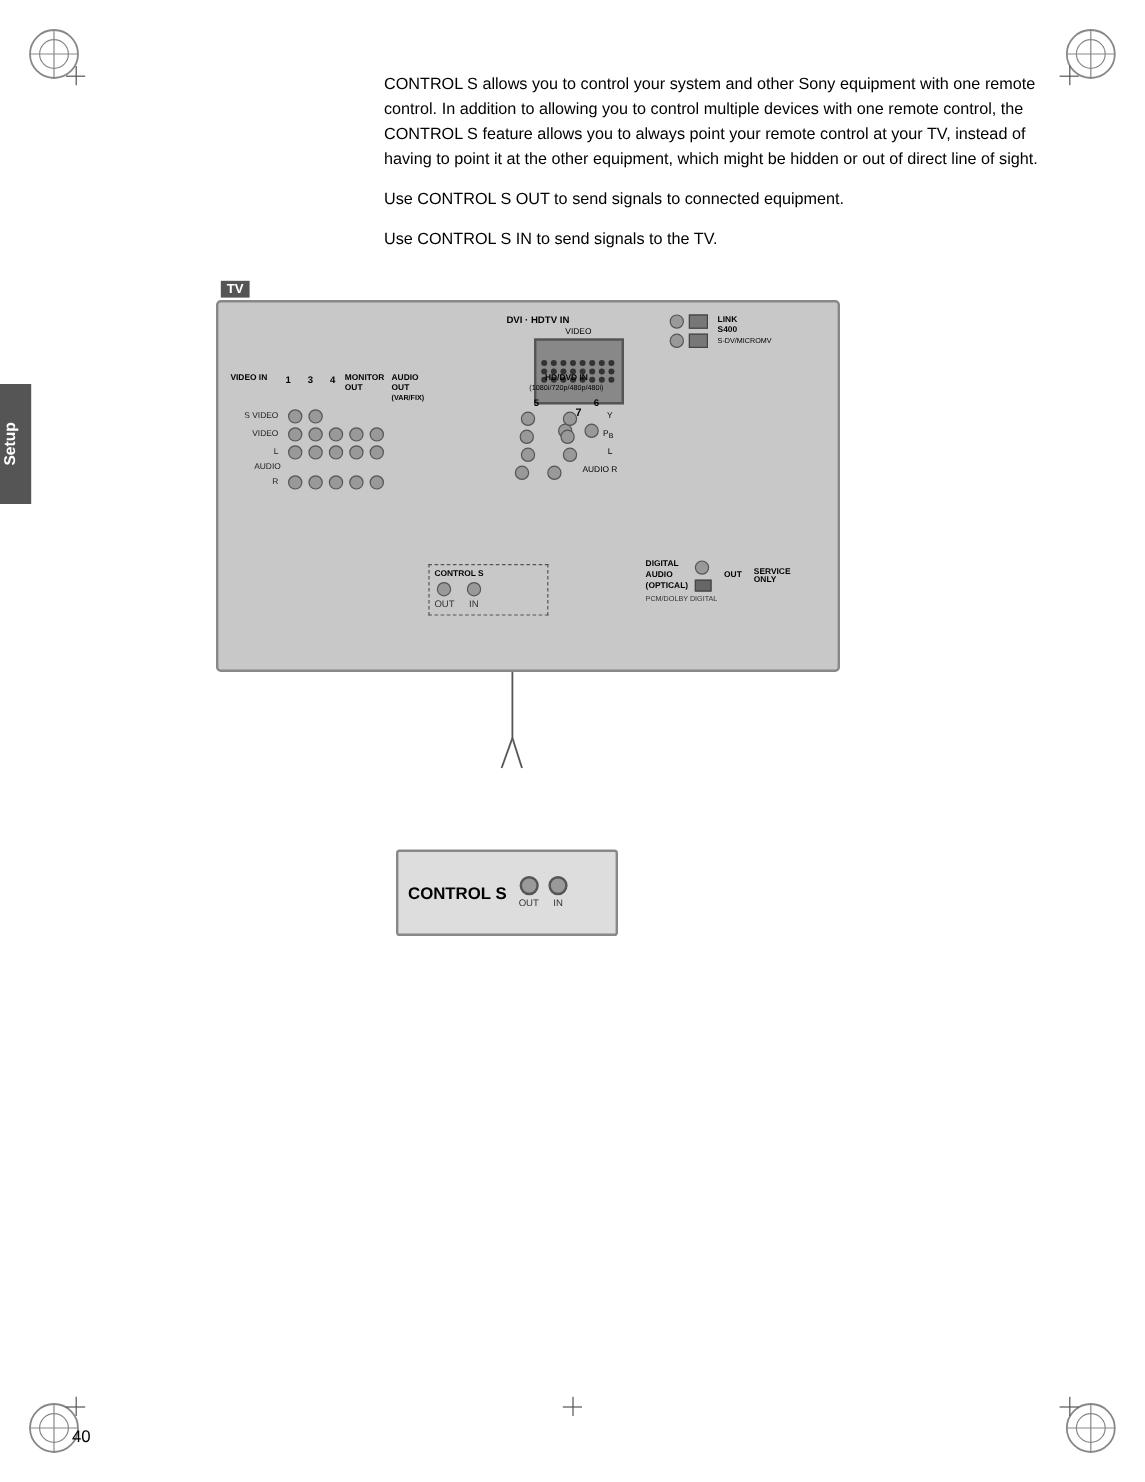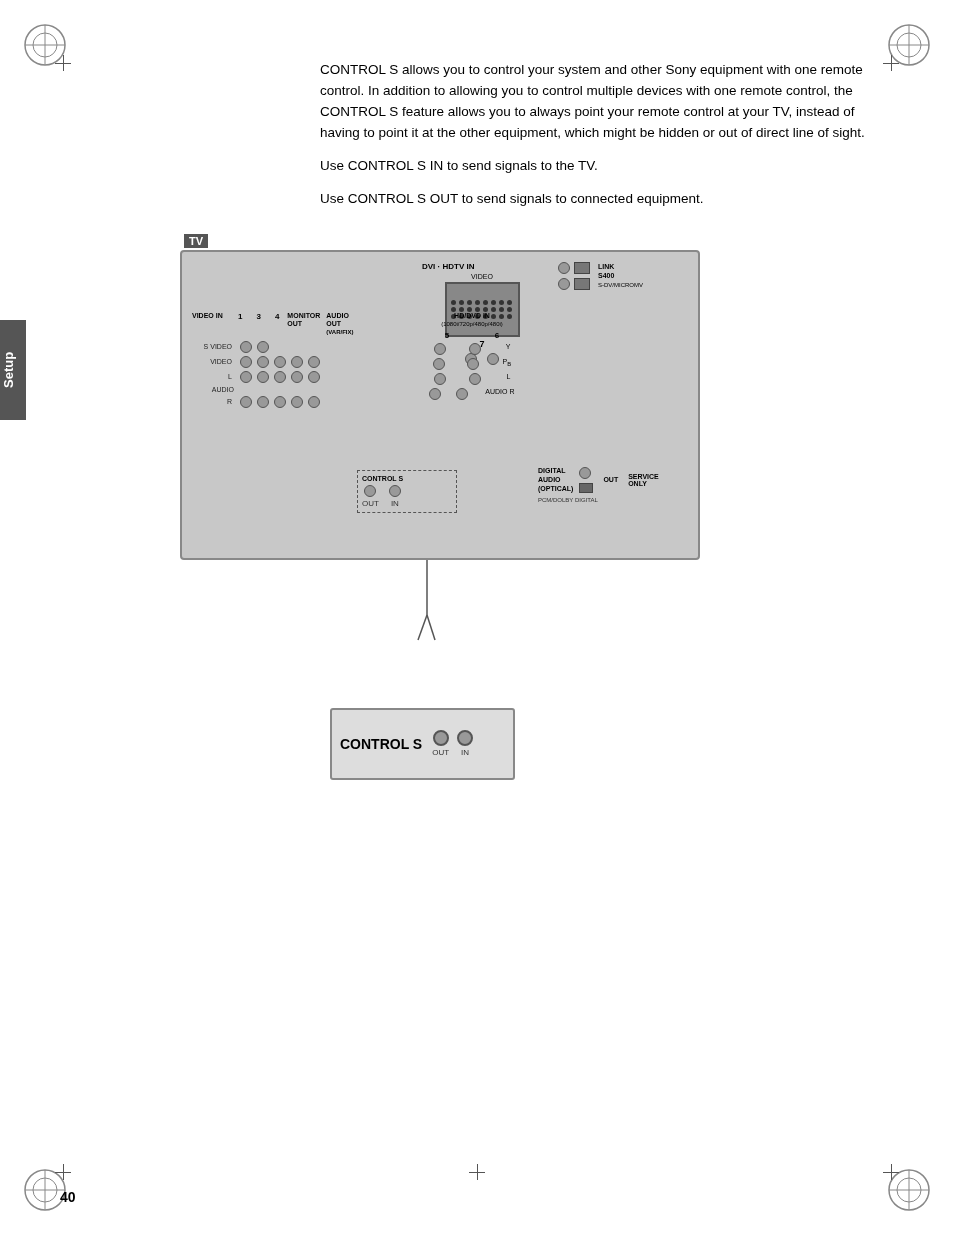--- a/index.html
+++ b/index.html
@@ -226,21 +226,21 @@
       position: absolute;
       pointer-events: none;
     }
 
     
     .page-number {
       position: absolute;
       bottom: 30px;
       left: 60px;
       font-size: 14px;
-      font-weight: bold;
+      font-weight: normal;
     }
 
     
     .ch1 { top: 55px; left: 55px; }
     .ch2 { top: 55px; right: 55px; }
     .ch3 { bottom: 55px; left: 55px; }
     .ch4 { bottom: 55px; right: 55px; }
     .ch-bottom-center { bottom: 55px; left: 50%; transform: translateX(-50%); }
 
     
@@ -326,22 +326,22 @@
 <div class="crosshair ch-bottom-center"></div>
 
 <div class="setup-tab">
   <span>Setup</span>
 </div>
 
 <div class="page-content">
 
 
   <div class="body-text" style="max-width:580px;">CONTROL S allows you to control your system and other Sony equipment with one remote control. In addition to allowing you to control multiple devices with one remote control, the CONTROL S feature allows you to always point your remote control at your TV, instead of having to point it at the other equipment, which might be hidden or out of direct line of sight.</div>
+  <div class="body-text" style="max-width:580px;">Use CONTROL S OUT to send signals to connected equipment.</div>
   <div class="body-text" style="max-width:580px; margin-top:10px;">Use CONTROL S IN to send signals to the TV.</div>
-  <div class="body-text" style="max-width:580px;">Use CONTROL S OUT to send signals to connected equipment.</div>
 
   <div class="diagram-area" style="position:relative; margin-left:100px; margin-top:22px;">
 
     <div style="position:absolute; top:0; left:305px; display:flex; gap:55px;">
       <div class="top-label-item">
         <div class="panel-section-label">VHF/UHF</div>
         <div class="connector-circle-lg"></div>
       </div>
       <div class="top-label-item">
         <div class="panel-section-label">CABLE</div>

